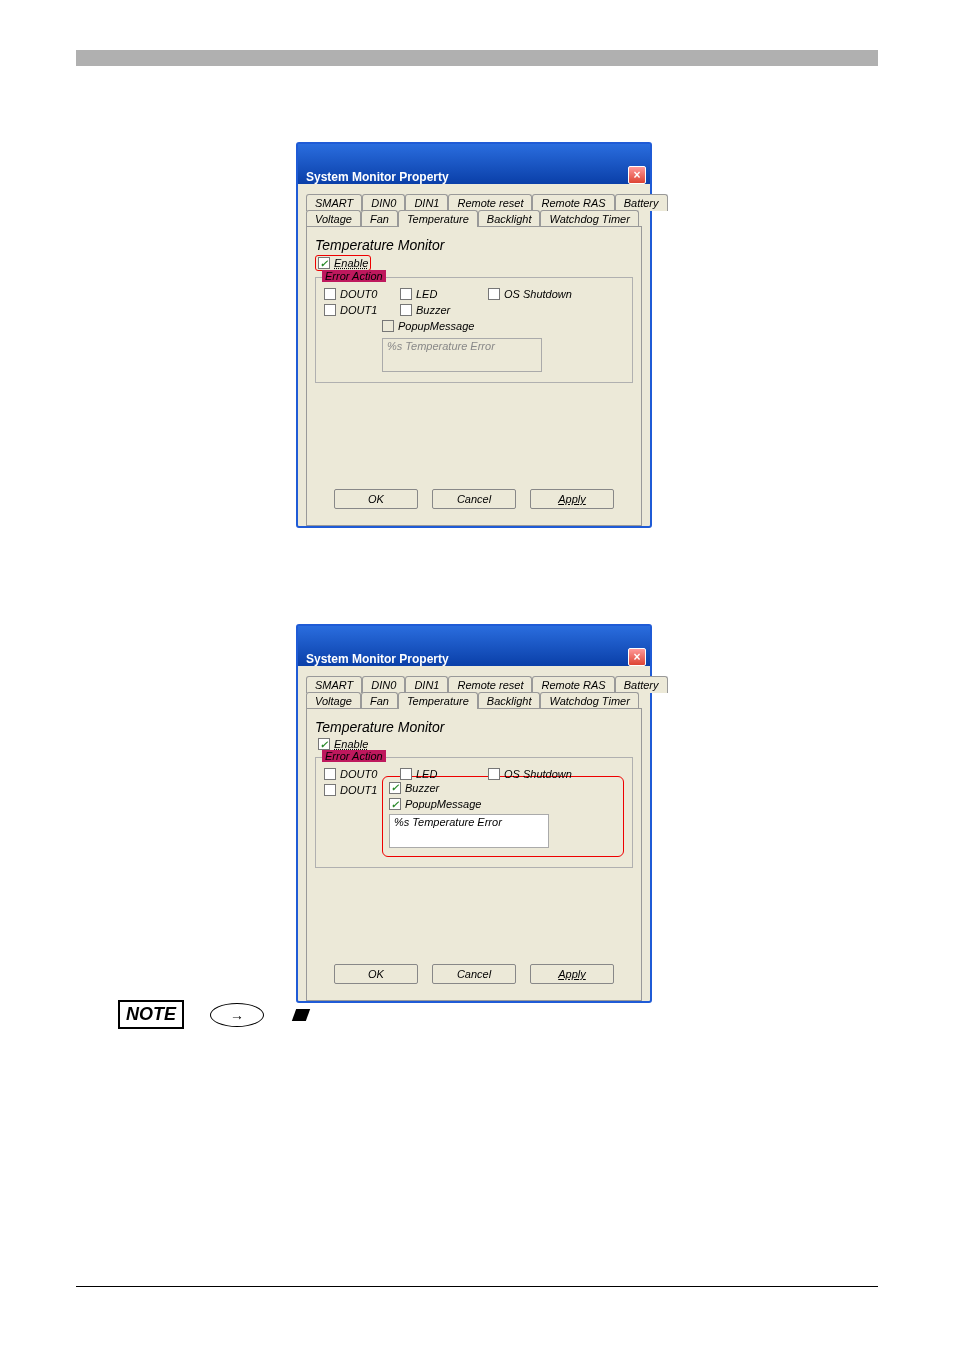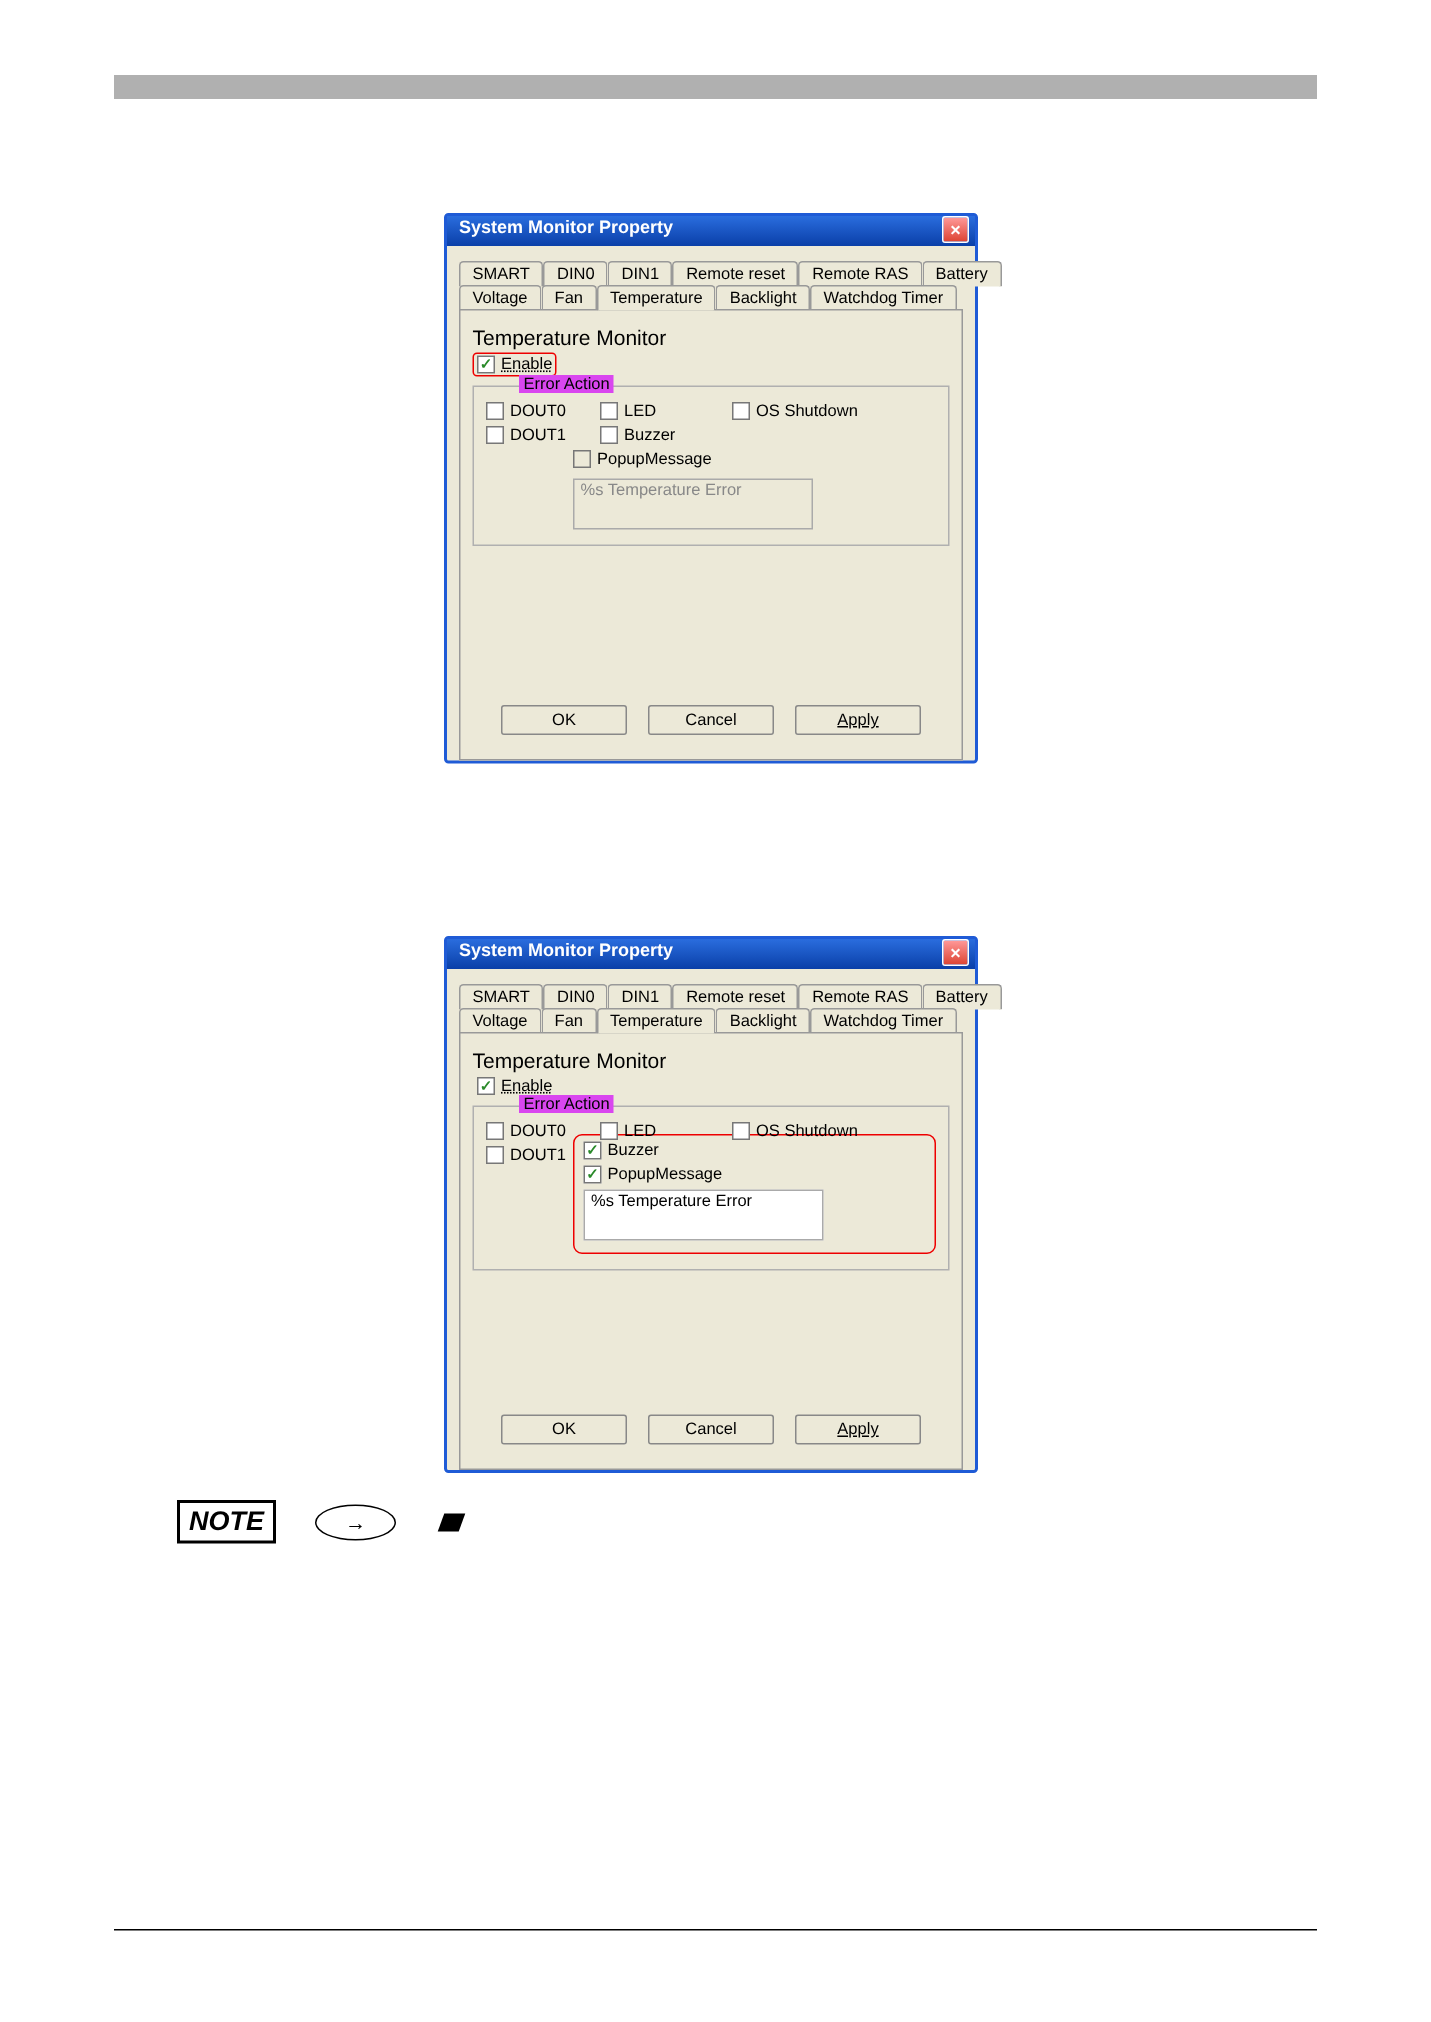--- a/index.html
+++ b/index.html
@@ -22,46 +22,47 @@
   .dialog {
     width: 356px;
     border: 2px solid #1f5bd6;
     border-radius: 3px;
     background: #ece9d8;
     position: absolute;
   }
   .dialog1 { left: 296px; top: 142px; }
   .dialog2 { left: 296px; top: 624px; }
   .titlebar {
-    height: 20px;
+    height: 40px;
     background: linear-gradient(to bottom, #2a6dde 0%, #0a3fa8 100%);
     color: #fff;
     font-weight: bold;
     font-size: 12px;
     display: flex;
-    align-items: flex-start;
+    align-items: flex-end;
     padding: 0 4px 0 8px;
     justify-content: space-between;
   }
   .close-btn {
     width: 18px;
     height: 18px;
     background: linear-gradient(to bottom,#f99,#d43);
     border: 1px solid #fff;
     border-radius: 2px;
     display: flex;
     align-items: center;
     justify-content: center;
     color: #fff;
     font-weight: bold;
     font-size: 12px;
     line-height: 1;
   }
   .tab-area {
     margin: 10px 8px 0 8px;
+    font-style: italic;
   }
   .tab-row {
     display: flex;
     flex-wrap: nowrap;
   }
   .tab {
     border: 1px solid #999;
     border-bottom: none;
     padding: 2px 8px;
     background: #ece9d8;
@@ -118,24 +119,23 @@
   .fieldset {
     border: 1px solid #b0b0b0;
     padding: 6px 8px 10px 8px;
     margin-top: 6px;
     position: relative;
   }
   .fieldset-legend {
     position: absolute;
     top: -8px;
     left: 6px;
-    background: #d946ef;
+    background: #be185d;
     padding: 0 3px;
     font-size: 11px;
-    margin-left: 24px;
   }
   .check-row { margin-top: 4px; display: flex; align-items: center; flex-wrap: nowrap; }
   .check-item { display: inline-flex; align-items: center; margin-right: 18px; white-space: nowrap; }
   .txt-input {
     border: 1px solid #aaa;
     background: #ece9d8;
     width: 160px;
     height: 34px;
     padding: 1px 4px;
     font-size: 11px;

